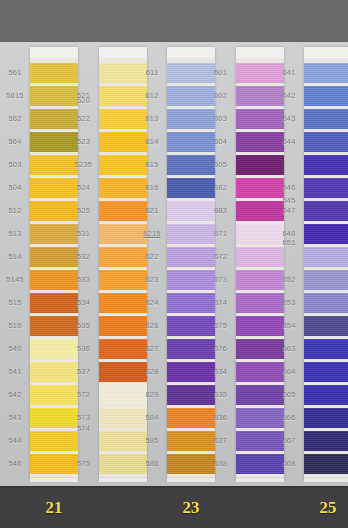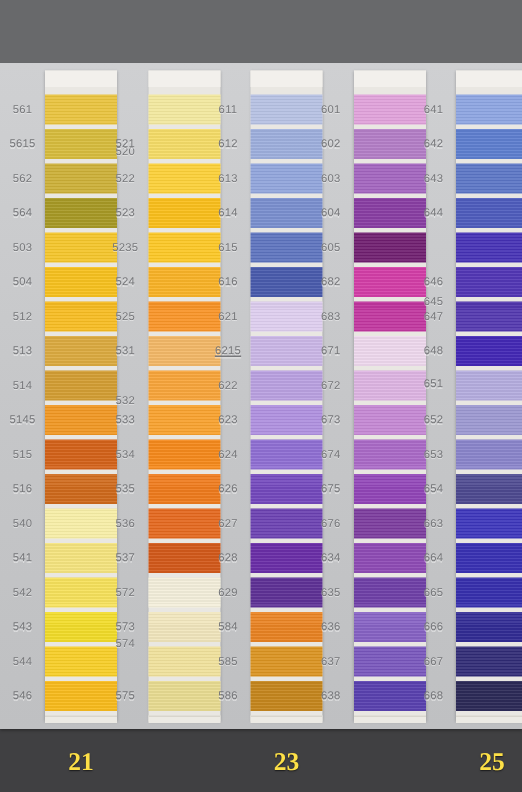--- a/index.html
+++ b/index.html
@@ -178,21 +178,21 @@
         <div class="group" style="left: 68.5px; width: 80px;">
           <div class="labels">
             <div class="label" style="top: 27.2px; margin-top: 28px;">520</div>
             <div class="label" style="top: 50.2px;">521</div>
             <div class="label" style="top: 73.2px;">522</div>
             <div class="label" style="top: 96.2px;">523</div>
             <div class="label" style="top: 119.2px;">5235</div>
             <div class="label" style="top: 142.2px;">524</div>
             <div class="label" style="top: 165.2px;">525</div>
             <div class="label" style="top: 188.2px;">531</div>
-            <div class="label" style="top: 211.2px; margin-top: 10px;">532</div>
+            <div class="label" style="top: 211.2px;">532</div>
             <div class="label" style="top: 234.2px;">533</div>
             <div class="label" style="top: 257.2px;">534</div>
             <div class="label" style="top: 280.2px;">535</div>
             <div class="label" style="top: 303.2px;">536</div>
             <div class="label" style="top: 326.2px;">537</div>
             <div class="label" style="top: 349.2px;">572</div>
             <div class="label" style="top: 372.2px;">573</div>
             <div class="label" style="top: 383px;">574</div>
             <div class="label" style="top: 418.2px;">575</div>
           </div>
@@ -310,21 +310,21 @@
         <div class="group" style="left: 274px; width: 80px;">
           <div class="labels">
             <div class="label" style="top: 27.2px;">641</div>
             <div class="label" style="top: 50.2px;">642</div>
             <div class="label" style="top: 73.2px;">643</div>
             <div class="label" style="top: 96.2px;">644</div>
             <div class="label" style="top: 119.2px; margin-top: 36px;">645</div>
             <div class="label" style="top: 142.2px;">646</div>
             <div class="label" style="top: 165.2px;">647</div>
             <div class="label" style="top: 188.2px;">648</div>
-            <div class="label" style="top: 210px;">651</div>
+            <div class="label" style="top: 197px;">651</div>
             <div class="label" style="top: 234.2px;">652</div>
             <div class="label" style="top: 257.2px;">653</div>
             <div class="label" style="top: 280.2px;">654</div>
             <div class="label" style="top: 303.2px;">663</div>
             <div class="label" style="top: 326.2px;">664</div>
             <div class="label" style="top: 349.2px;">665</div>
             <div class="label" style="top: 372.2px;">666</div>
             <div class="label" style="top: 395.2px;">667</div>
             <div class="label" style="top: 418.2px;">668</div>
           </div>

